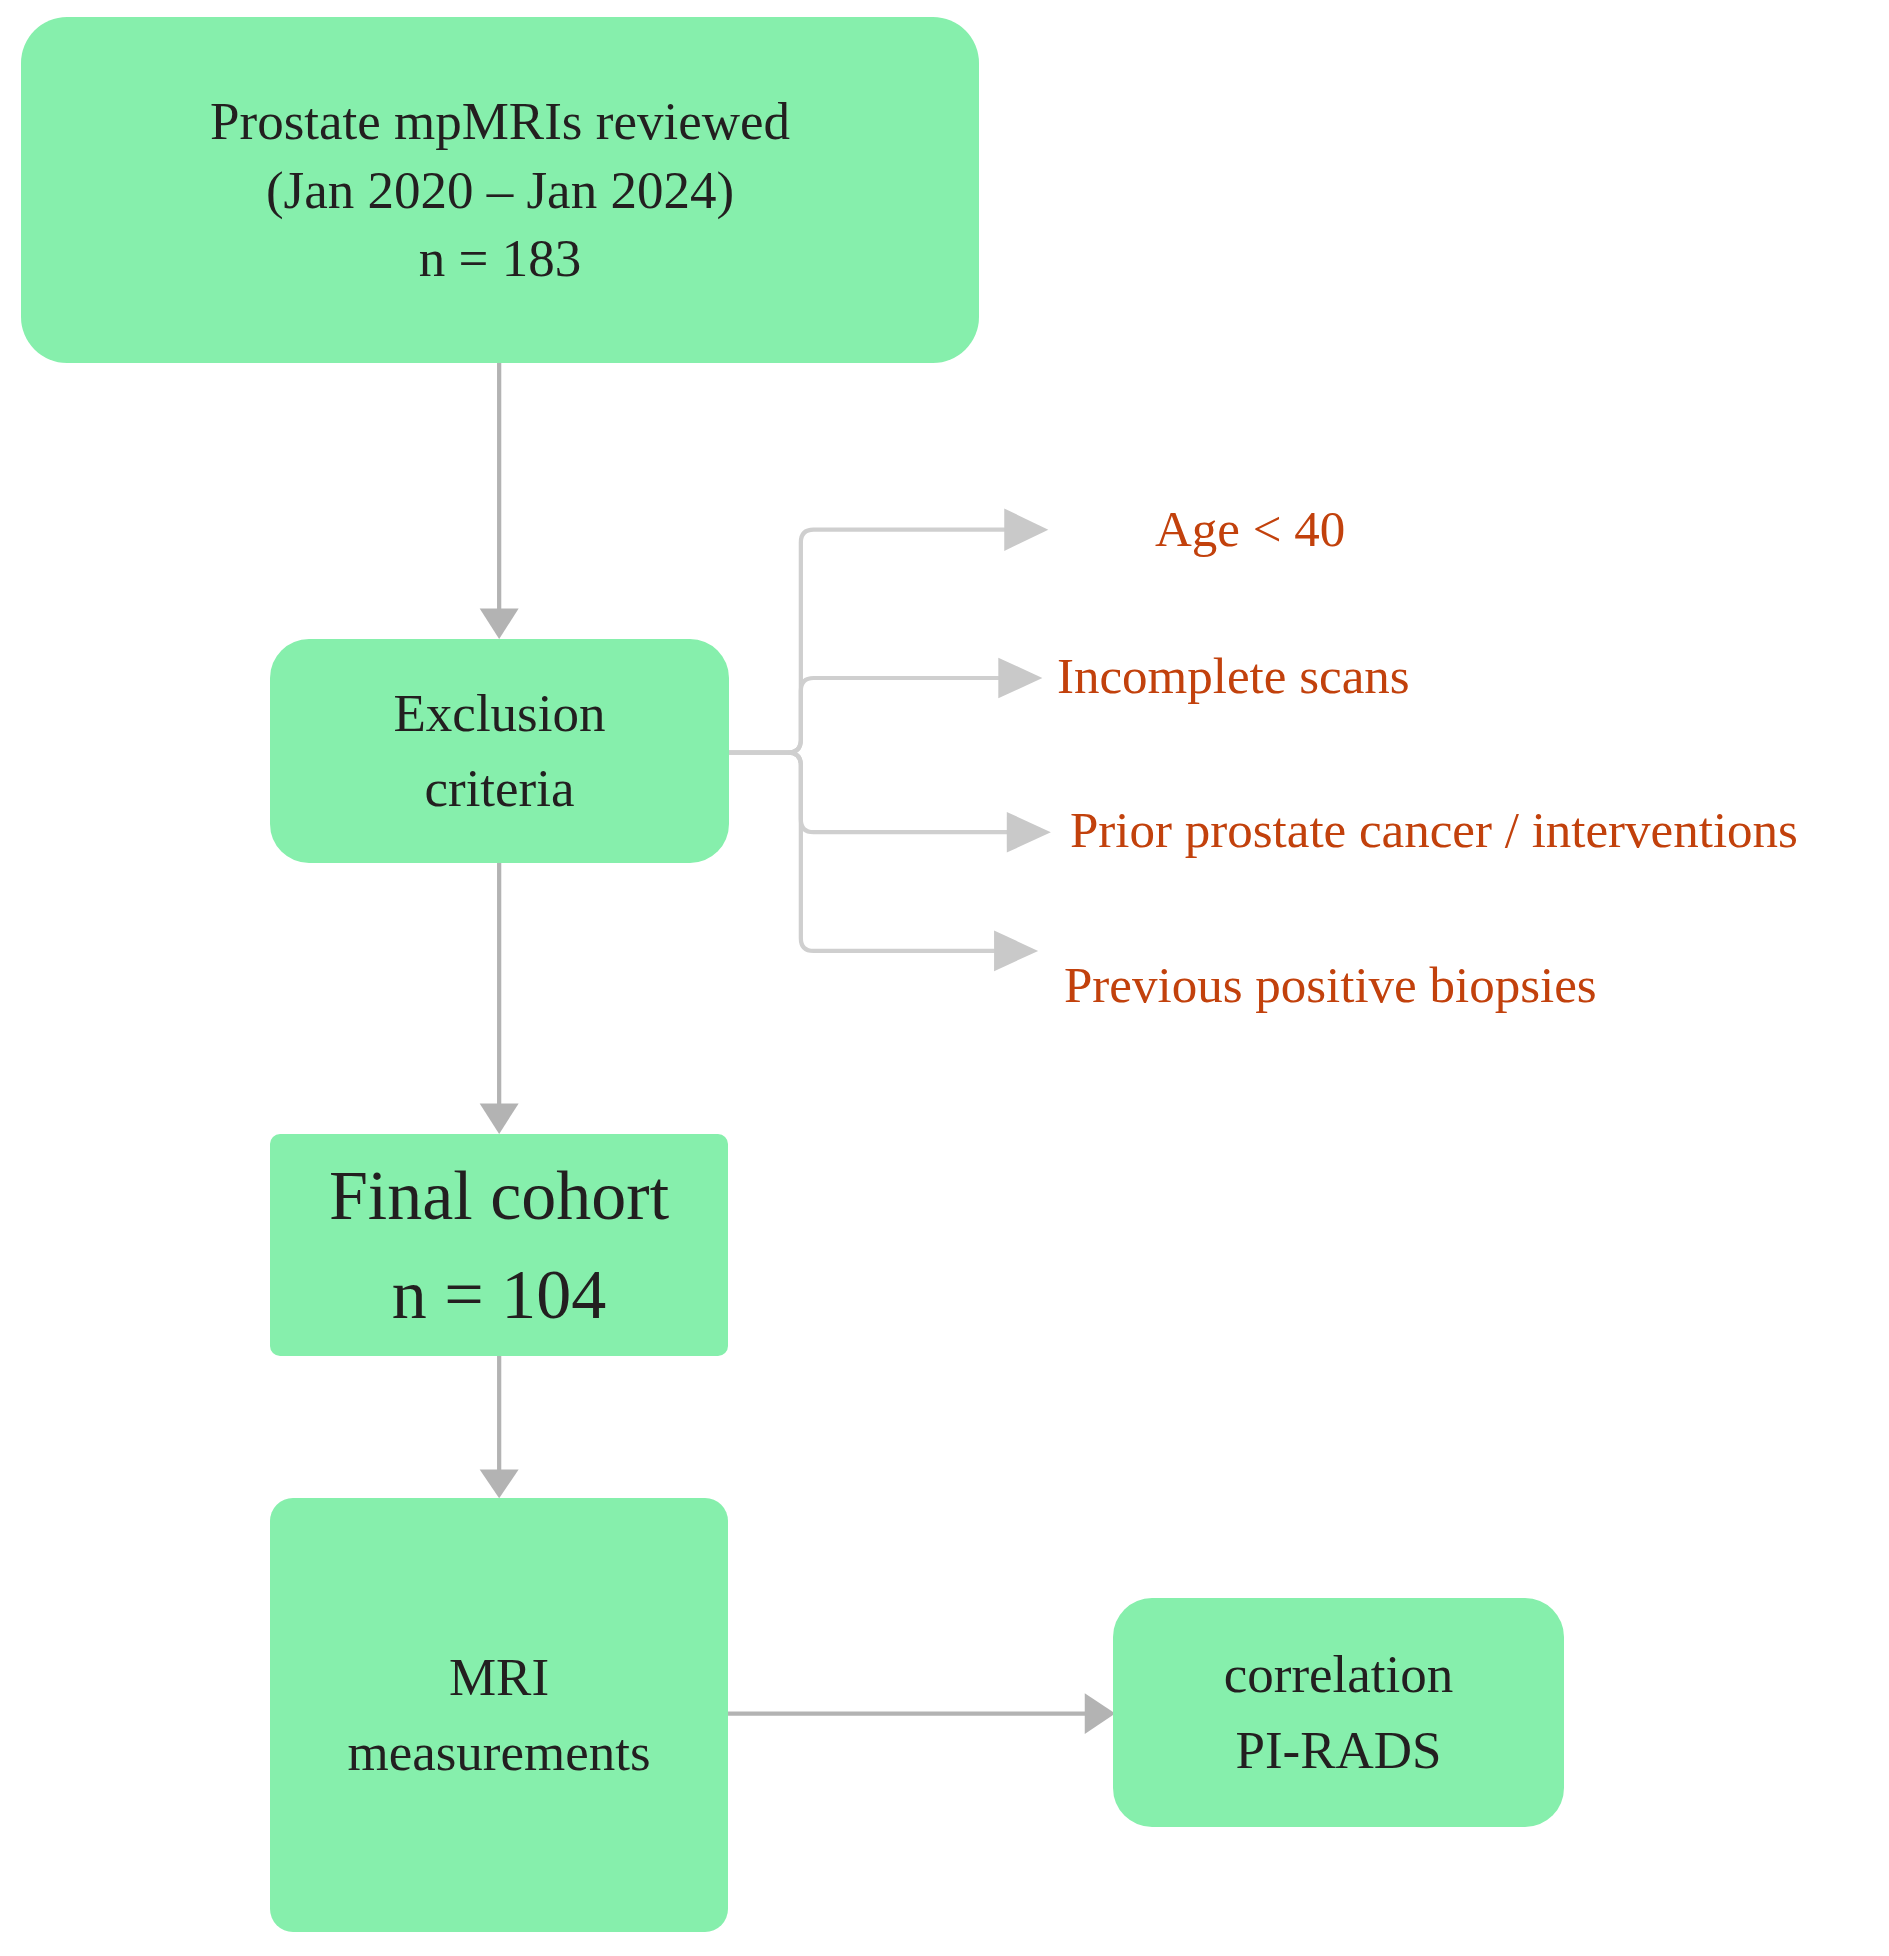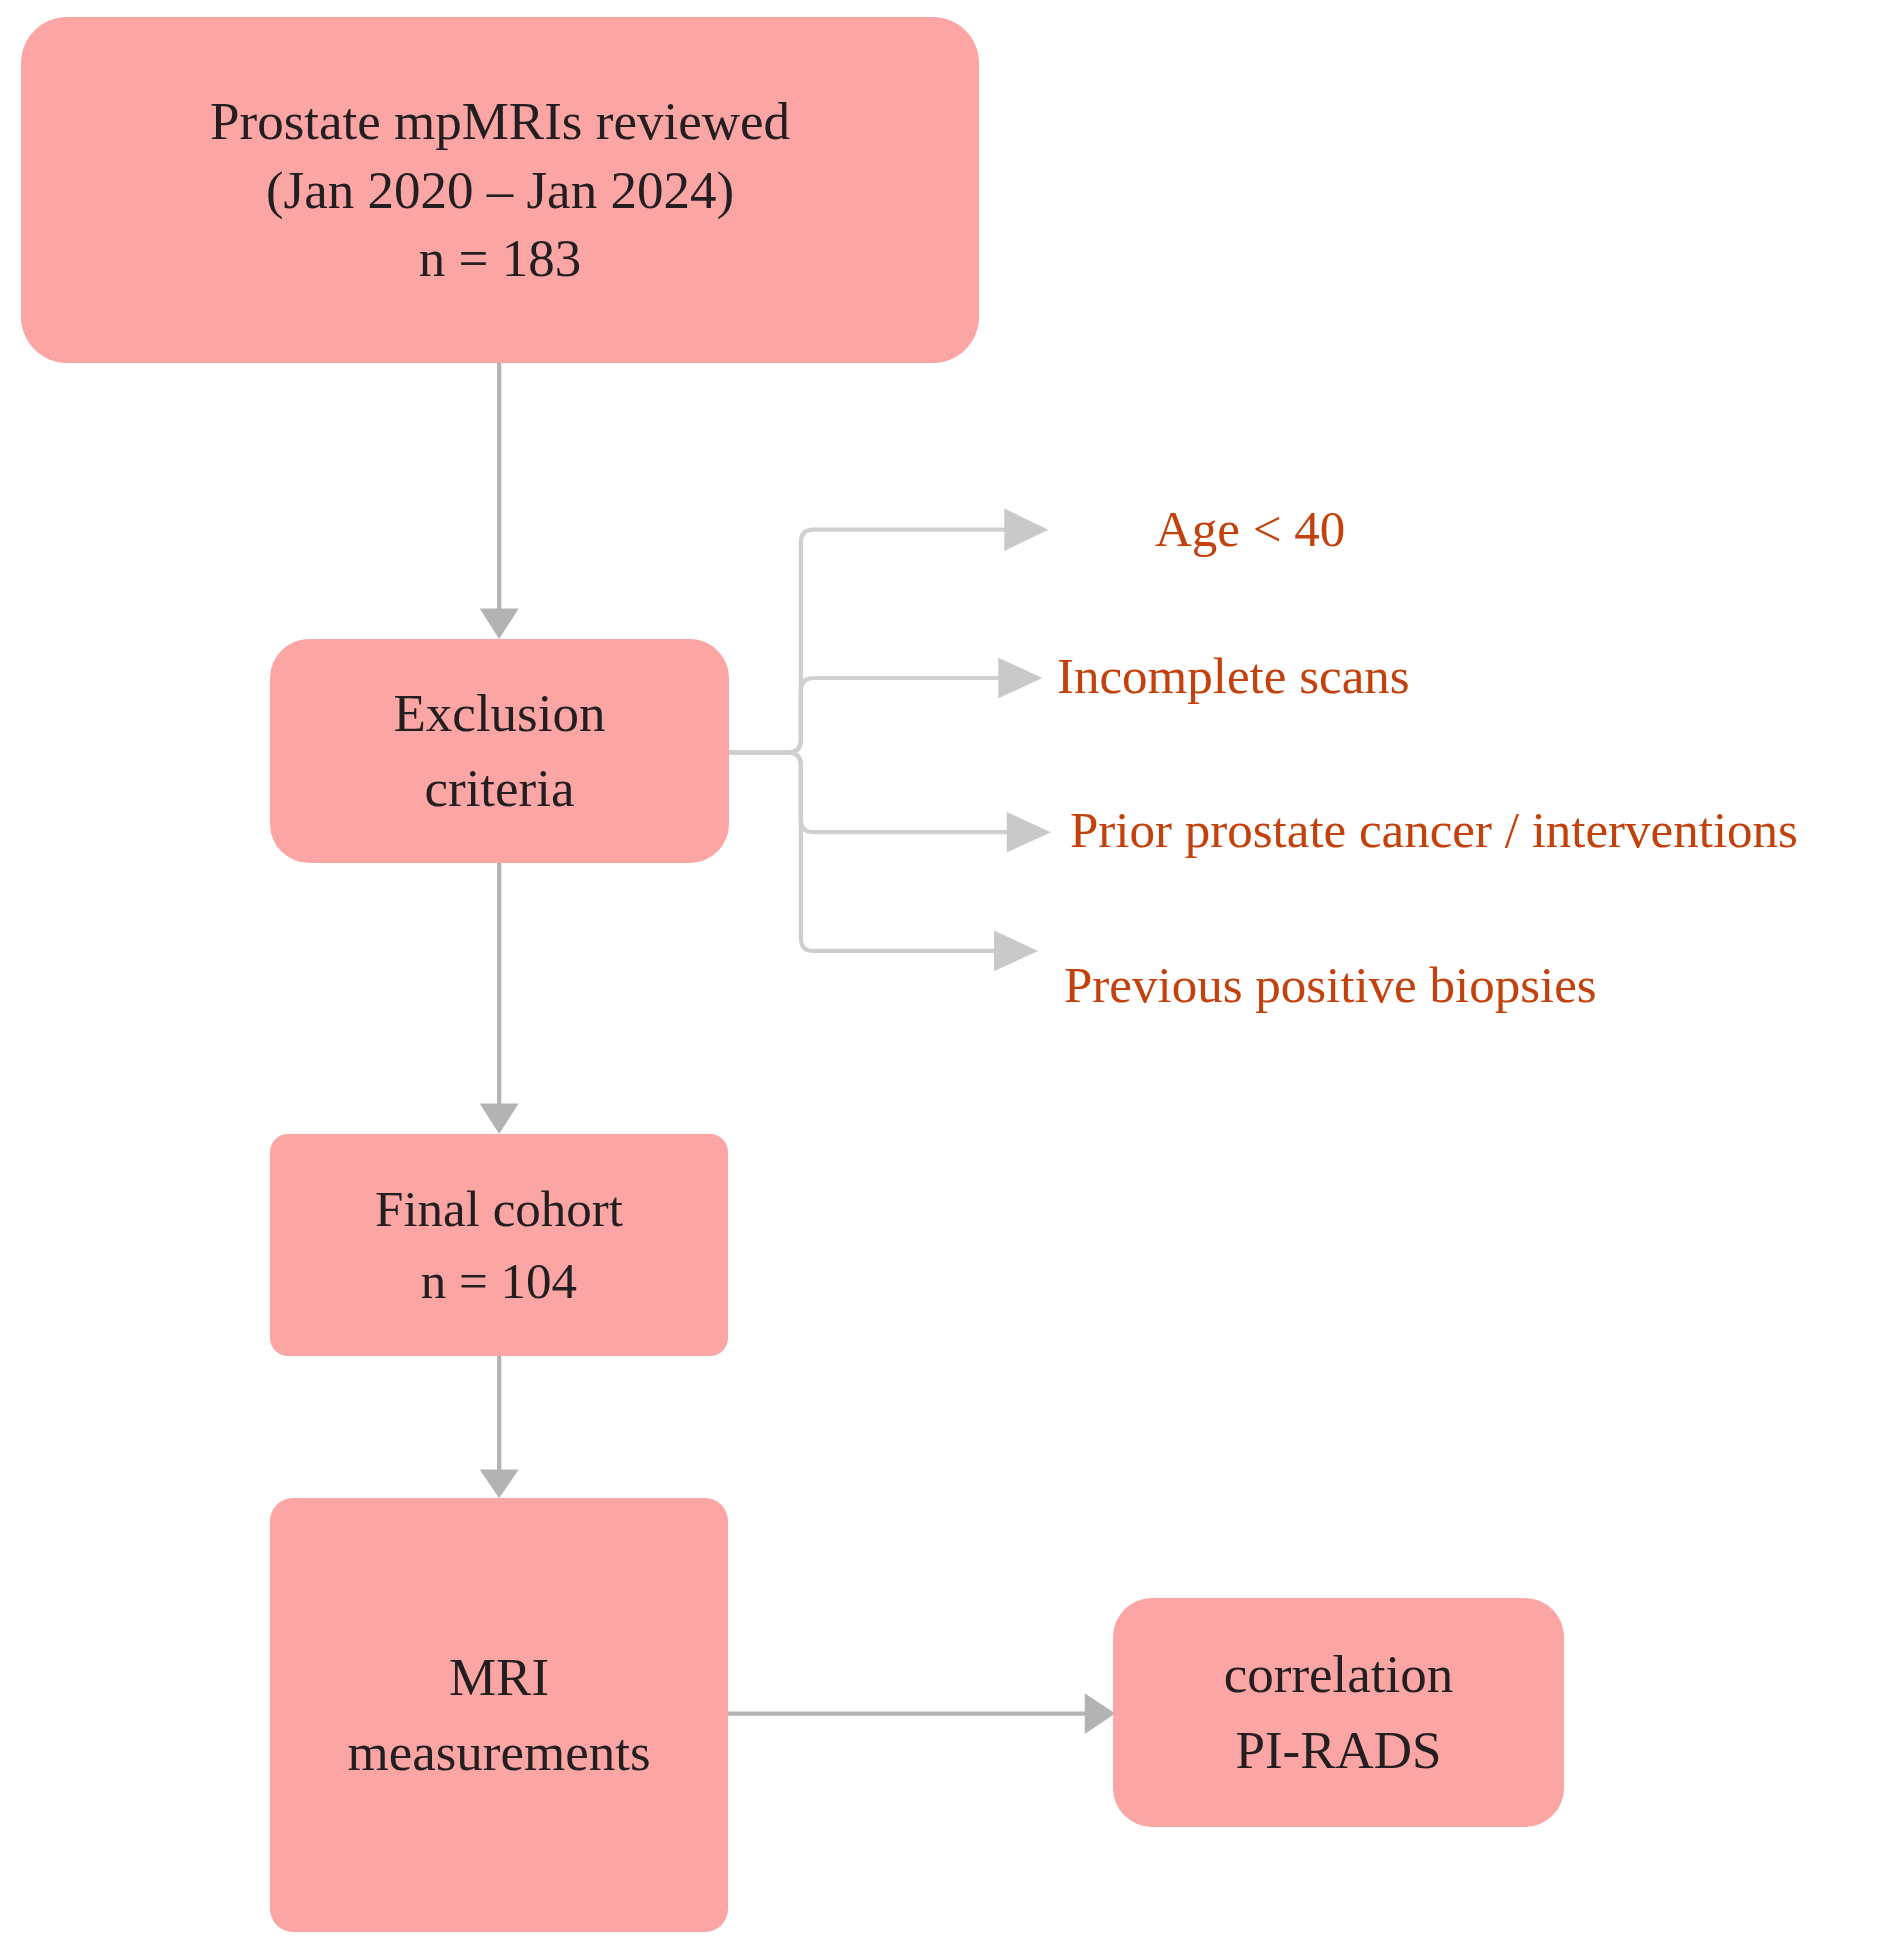--- a/index.html
+++ b/index.html
@@ -10,21 +10,21 @@
   #canvas {
     position: relative;
     width: 1889px;
     height: 1956px;
     background: #ffffff;
     overflow: hidden;
     font-family: "Liberation Serif", "DejaVu Serif", serif;
   }
   .node {
     position: absolute;
-    background: #fca5a5;
+    background: #86efac;
     border-radius: 39px;
     display: flex;
     flex-direction: column;
     align-items: center;
     justify-content: center;
     color: #231f20;
     text-align: center;
     box-sizing: border-box;
   }
   .node .line {
@@ -51,22 +51,22 @@
     font-size: 53px;
     line-height: 1.42;
     align-items: center;
   }
   
   #node-final {
     left: 270px;
     top: 1134px;
     width: 458px;
     height: 222px;
-    border-radius: 18px;
-    font-size: 51px;
+    border-radius: 10px;
+    font-size: 70px;
     line-height: 1.42;
   }
   
   #node-mri {
     left: 270px;
     top: 1498px;
     width: 458px;
     height: 434px;
     border-radius: 23px;
     font-size: 53px;

